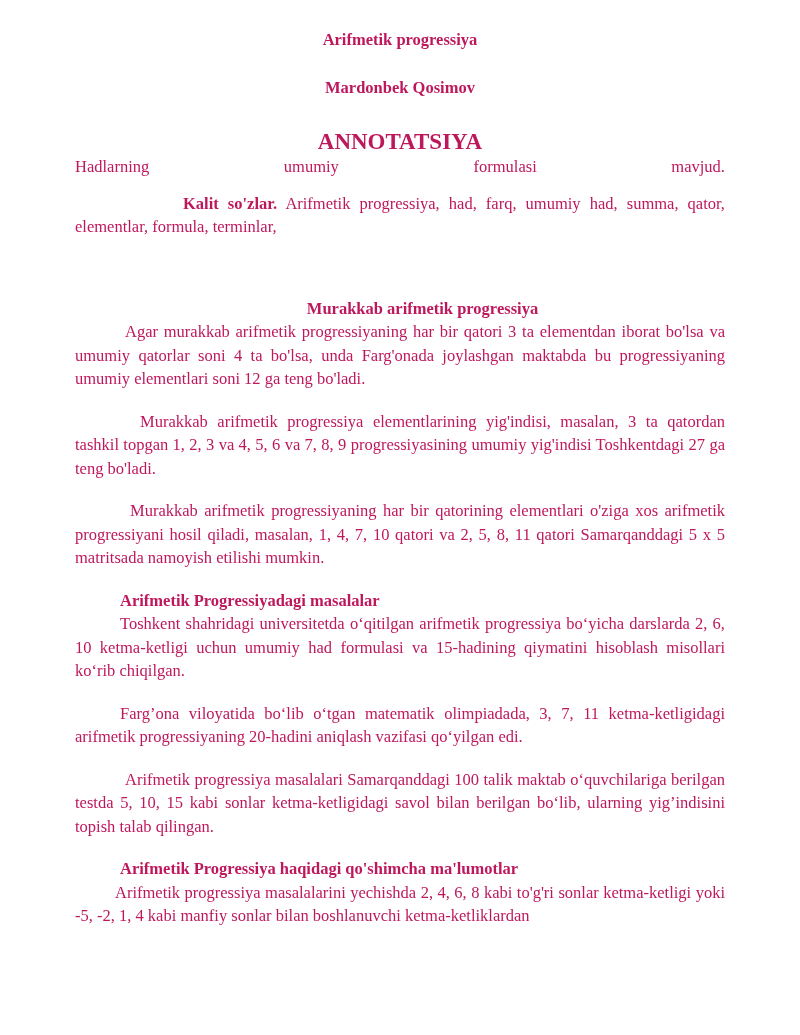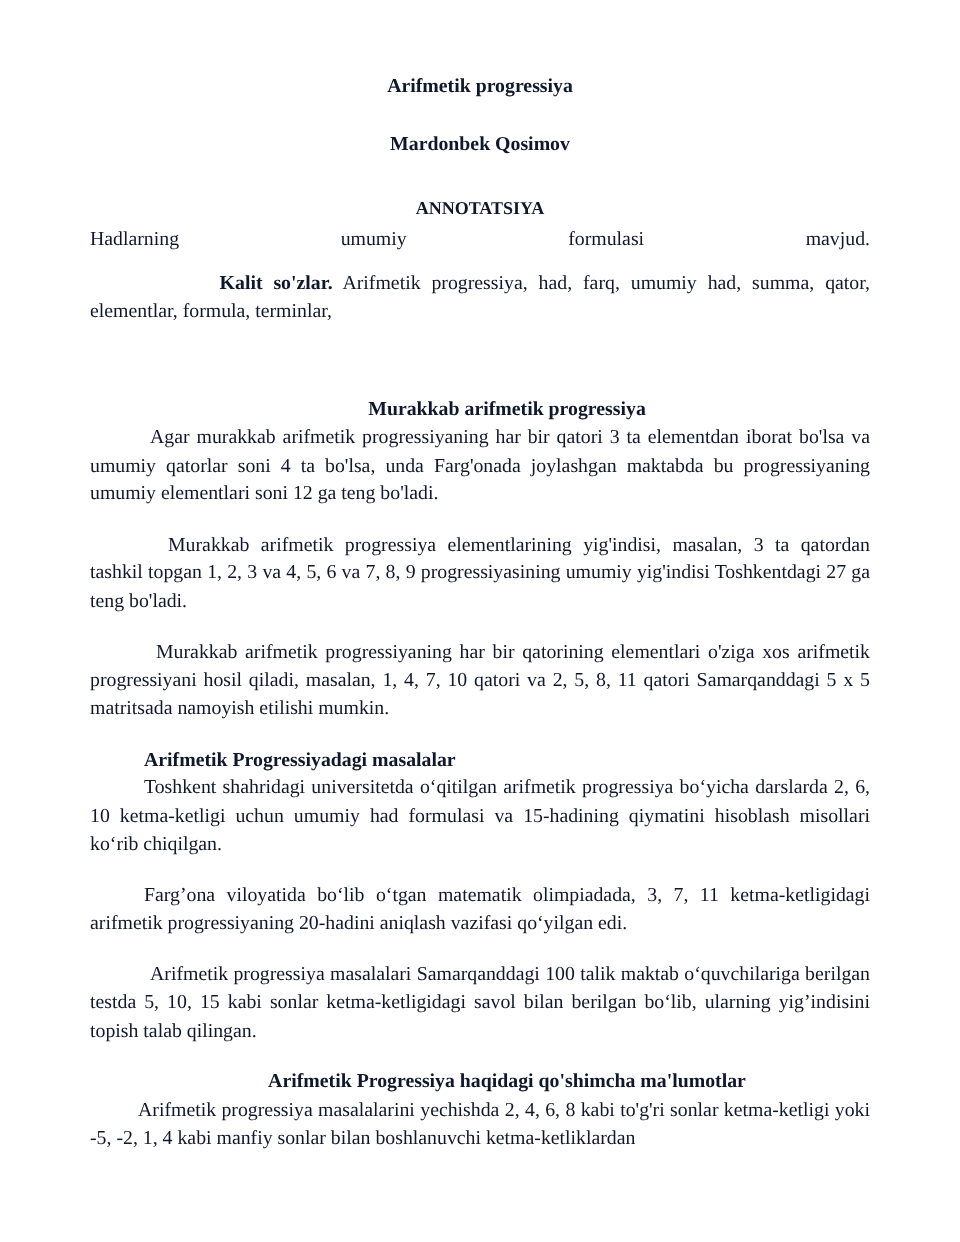--- a/index.html
+++ b/index.html
@@ -1,46 +1,46 @@
 <!DOCTYPE html>
 <html><head>
 <meta charset="utf-8">
 <title>Arifmetik progressiya</title>
 <style>
   * { box-sizing: border-box; }
   html, body { margin: 0; padding: 0; background: #ffffff; }
   .page {
     width: 800px;
     height: 1023px;
-    padding: 60px 75px 0 75px;
+    padding: 28px 75px 0 75px;
     overflow: hidden;
     background: #ffffff;
-    color: #0f172a;
+    color: #be185d;
     font-family: "Liberation Serif", serif;
     font-size: 16.5px;
     line-height: 23.5px;
   }
   h1, h2, h3, p { margin: 0; font-size: inherit; line-height: inherit; }
   .doc-title    { text-align: center; font-weight: 700; margin: 0 0 24px 0; }
   .doc-author   { text-align: center; font-weight: 700; margin: 0 0 30px 0; }
-  .annot-heading{ text-align: center; font-weight: 700; font-size: 15px; line-height: 26px; margin: 0; }
+  .annot-heading{ text-align: center; font-weight: 700; font-size: 23px; line-height: 26px; margin: 0; }
   .para         { text-align: justify; }
   .spread-line  { text-align: justify; text-align-last: justify; margin: 0 0 13px 0; }
   .body-para    { margin: 0 0 19px 0; }
   .sec-heading  { font-weight: 700; margin: 0; }
   .kw-label     { font-weight: 700; margin-left: 48px; }
   .ind-40 { text-indent: 40px; }
   .ind-45 { text-indent: 45px; }
   .ind-50 { text-indent: 50px; }
   .ind-55 { text-indent: 55px; }
   .ind-60 { text-indent: 60px; }
   .ind-65 { text-indent: 65px; }
   .mt-58  { margin-top: 58px; text-align: center; }
   .mt-16  { margin-top: 16px; }
-  .mt-0   { margin-top: 12px; text-align: center; }
+  .mt-0   { margin-top: 12px; }
 </style>
 </head>
 <body>
 
 <div class="page">
 
   <h1 class="doc-title">Arifmetik progressiya</h1>
 
   <h2 class="doc-author">Mardonbek Qosimov</h2>
 

